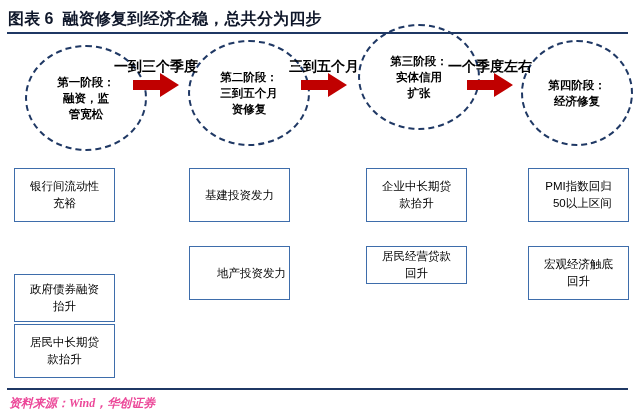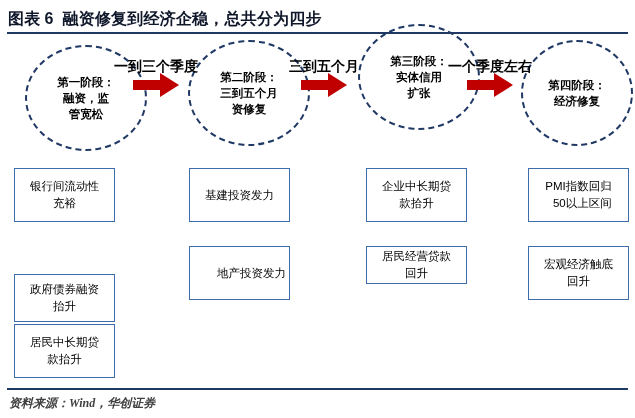--- a/index.html
+++ b/index.html
@@ -49,21 +49,21 @@
     background: #1F3864;
   }
   #source-note {
     position: absolute;
     left: 9px;
     top: 395px;
     font-family: "Liberation Serif", "DejaVu Serif", serif;
     font-style: italic;
     font-weight: bold;
     font-size: 12px;
-    color: #404040;
+    color: #ec4899;
     white-space: nowrap;
   }
 
   
   .stage-ellipse {
     position: absolute;
     box-sizing: border-box;
     border: 2px dashed #1F3864;
     border-radius: 50%;
     display: flex;

